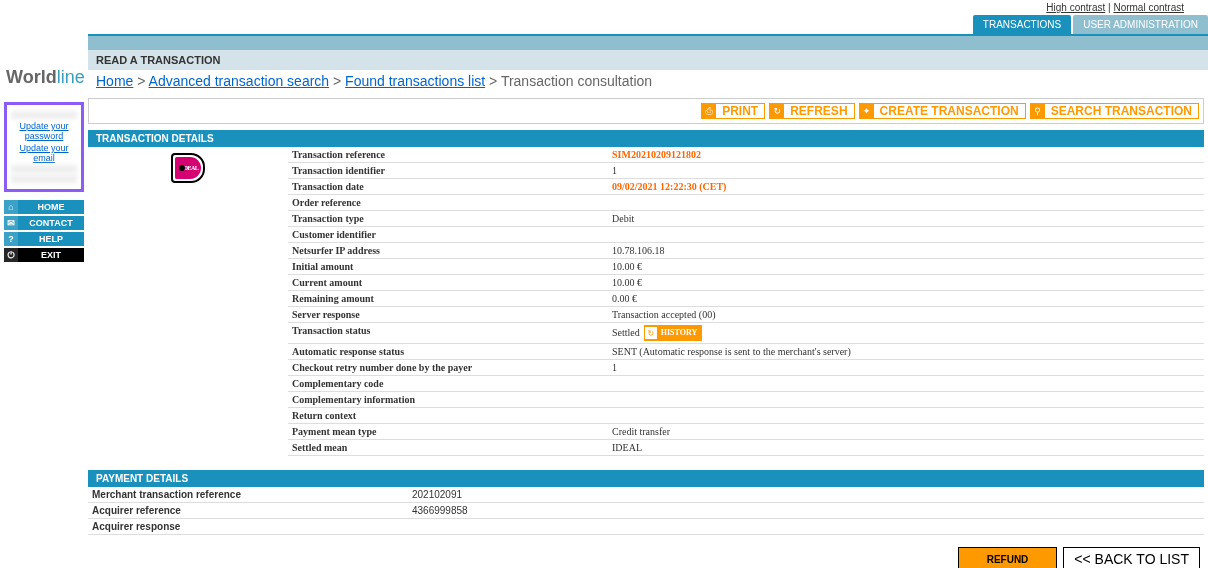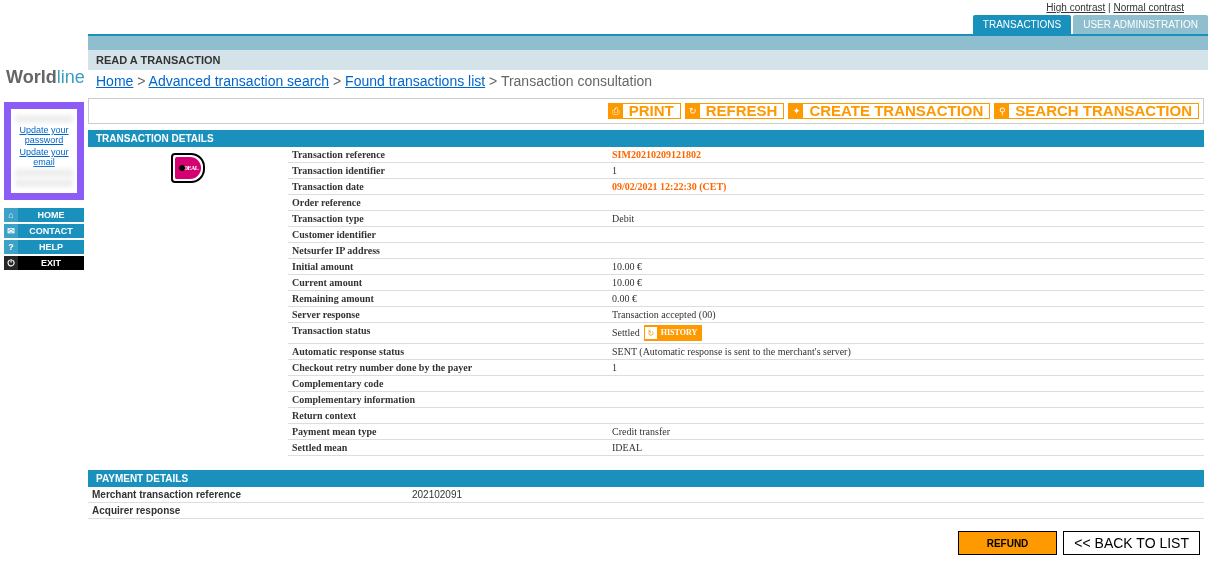--- a/index.html
+++ b/index.html
@@ -31,35 +31,35 @@
 
 .breadcrumb { padding: 3px 8px; font-size: 14px; color: #666; }
 .breadcrumb a { color: #0066cc; }
 
 
 .main { display: flex; }
 .sidebar { width: 88px; padding: 10px 4px; }
 .content { flex: 1; padding: 6px 4px 6px 0; }
 
 
-.user-box { border: 7px solid #8b5cf6; padding: 4px; margin-bottom: 8px; font-size: 9px; text-align: center; color: #999; }
+.user-box { border: 3px solid #8b5cf6; padding: 4px; margin-bottom: 8px; font-size: 9px; text-align: center; color: #999; }
 .user-box .blur { filter: blur(2px); display: block; margin: 2px 0; background: #eee; height: 8px; }
 .user-box a { display: block; font-size: 9px; margin: 2px 0; }
 
 
 .nav-item { display: flex; align-items: center; background: #1a91bd; color: #fff; font-size: 9px; font-weight: bold; margin-bottom: 2px; height: 14px; cursor: pointer; }
 .nav-item.exit { background: #000; }
 .nav-icon { width: 14px; height: 14px; display: flex; align-items: center; justify-content: center; background: rgba(255,255,255,0.15); font-size: 9px; }
 .nav-label { flex: 1; text-align: center; }
 
 
 .actions-row { border: 1px solid #ccc; padding: 4px; display: flex; justify-content: flex-end; gap: 4px; margin-bottom: 6px; }
 .action-btn { display: inline-flex; align-items: center; border: 1px solid #f90; background: #fff; cursor: pointer; }
 .action-icon { background: #f90; color: #fff; width: 14px; height: 14px; display: flex; align-items: center; justify-content: center; font-size: 9px; }
-.action-label { color: #f90; font-size: 15px; font-weight: bold; padding: 0 6px; line-height: 14px; }
+.action-label { color: #f90; font-size: 12px; font-weight: bold; padding: 0 6px; line-height: 14px; }
 
 
 .section-header { background: #1a91bd; color: #fff; font-size: 10px; font-weight: bold; padding: 3px 8px; }
 
 
 .details-wrap { display: flex; font-family: Liberation Serif, serif; }
 .ideal-cell { width: 200px; display: flex; justify-content: center; align-items: flex-start; padding-top: 6px; }
 .ideal-logo { width: 34px; height: 30px; border: 2px solid #000; border-radius: 4px 14px 14px 4px; position: relative; background: #fff; }
 .ideal-inner { position: absolute; left: 2px; top: 2px; bottom: 2px; right: 2px; background: #d50072; border-radius: 2px 12px 12px 2px; display: flex; align-items: center; justify-content: center; }
 .ideal-dot { position: absolute; left: 4px; top: 50%; transform: translateY(-50%); width: 6px; height: 6px; background: #000; border-radius: 50%; }
@@ -193,20 +193,21 @@
           <div class="detail-row">
             <div class="detail-label">Transaction type</div>
             <div class="detail-value">Debit</div>
           </div>
           <div class="detail-row">
             <div class="detail-label">Customer identifier</div>
             <div class="detail-value"></div>
           </div>
           <div class="detail-row">
             <div class="detail-label">Netsurfer IP address</div>
+            <div class="detail-value">10.78.106.18</div>
           </div>
           <div class="detail-row">
             <div class="detail-label">Initial amount</div>
             <div class="detail-value">10.00 €</div>
           </div>
           <div class="detail-row">
             <div class="detail-label">Current amount</div>
             <div class="detail-value">10.00 €</div>
           </div>
           <div class="detail-row">
@@ -257,20 +258,24 @@
 
     <div class="spacer"></div>
 
     <div class="section-header">PAYMENT DETAILS</div>
     <div class="detail-rows" id="pay-rows">
         <div class="detail-row">
           <div class="detail-label">Merchant transaction reference</div>
           <div class="detail-value">202102091</div>
         </div>
         <div class="detail-row">
+          <div class="detail-label">Acquirer reference</div>
+          <div class="detail-value">4366999858</div>
+        </div>
+        <div class="detail-row">
           <div class="detail-label">Acquirer response</div>
         </div>
       </div>
 
     <div class="bottom-actions">
       <button class="btn-refund">REFUND</button>
       <button class="btn-back">&lt;&lt; BACK TO LIST</button>
     </div>
   </div>
 </div>

